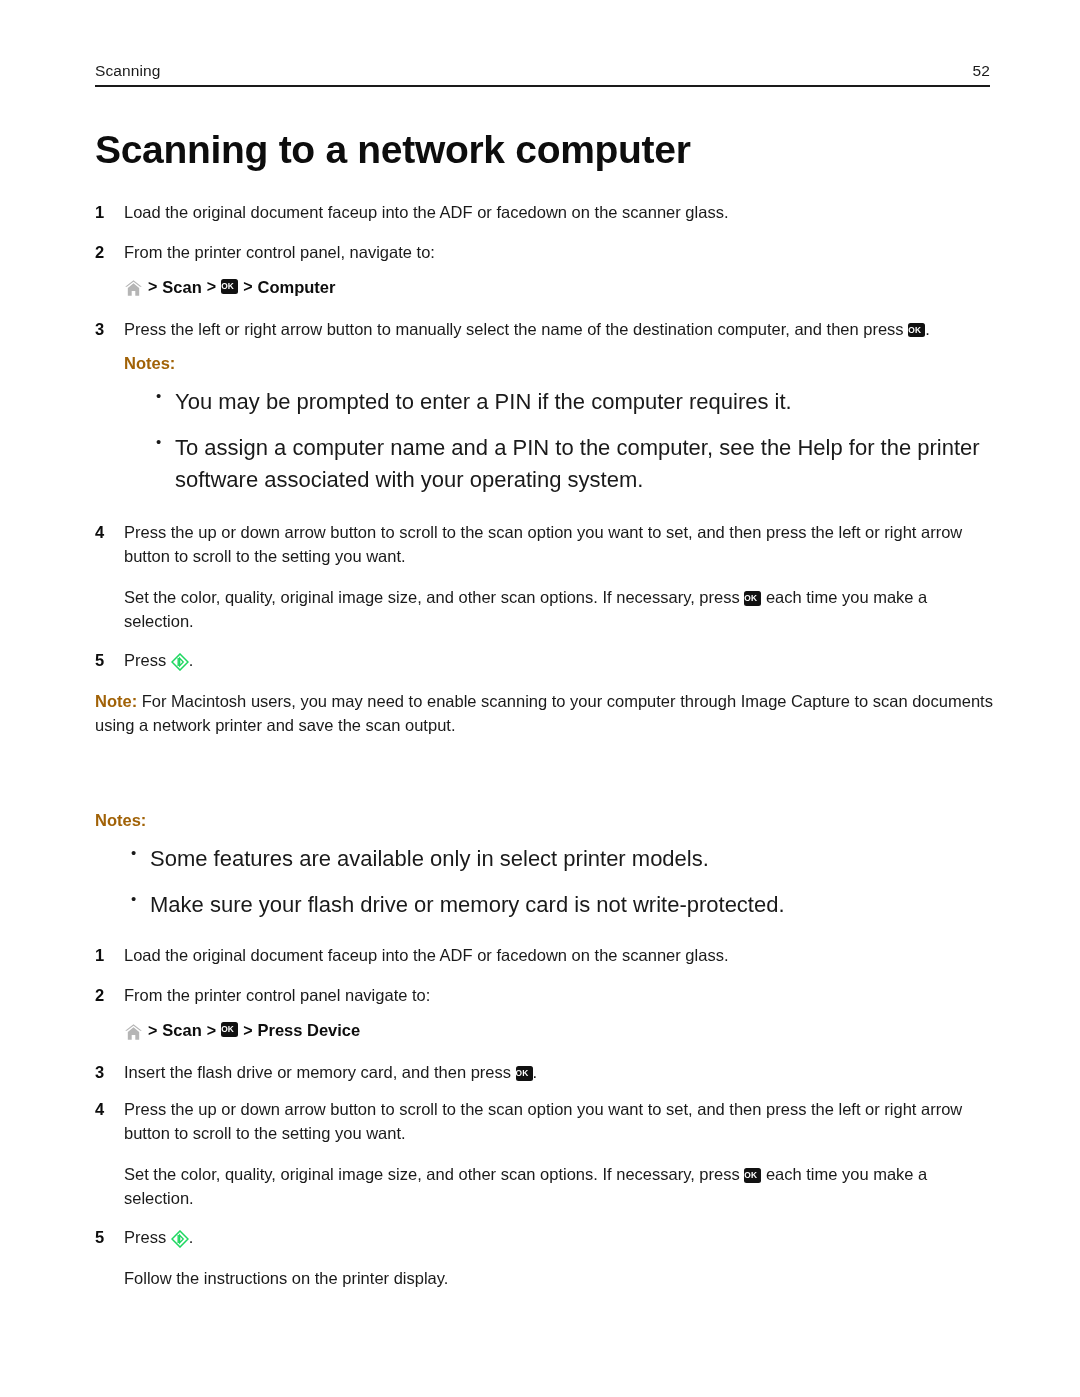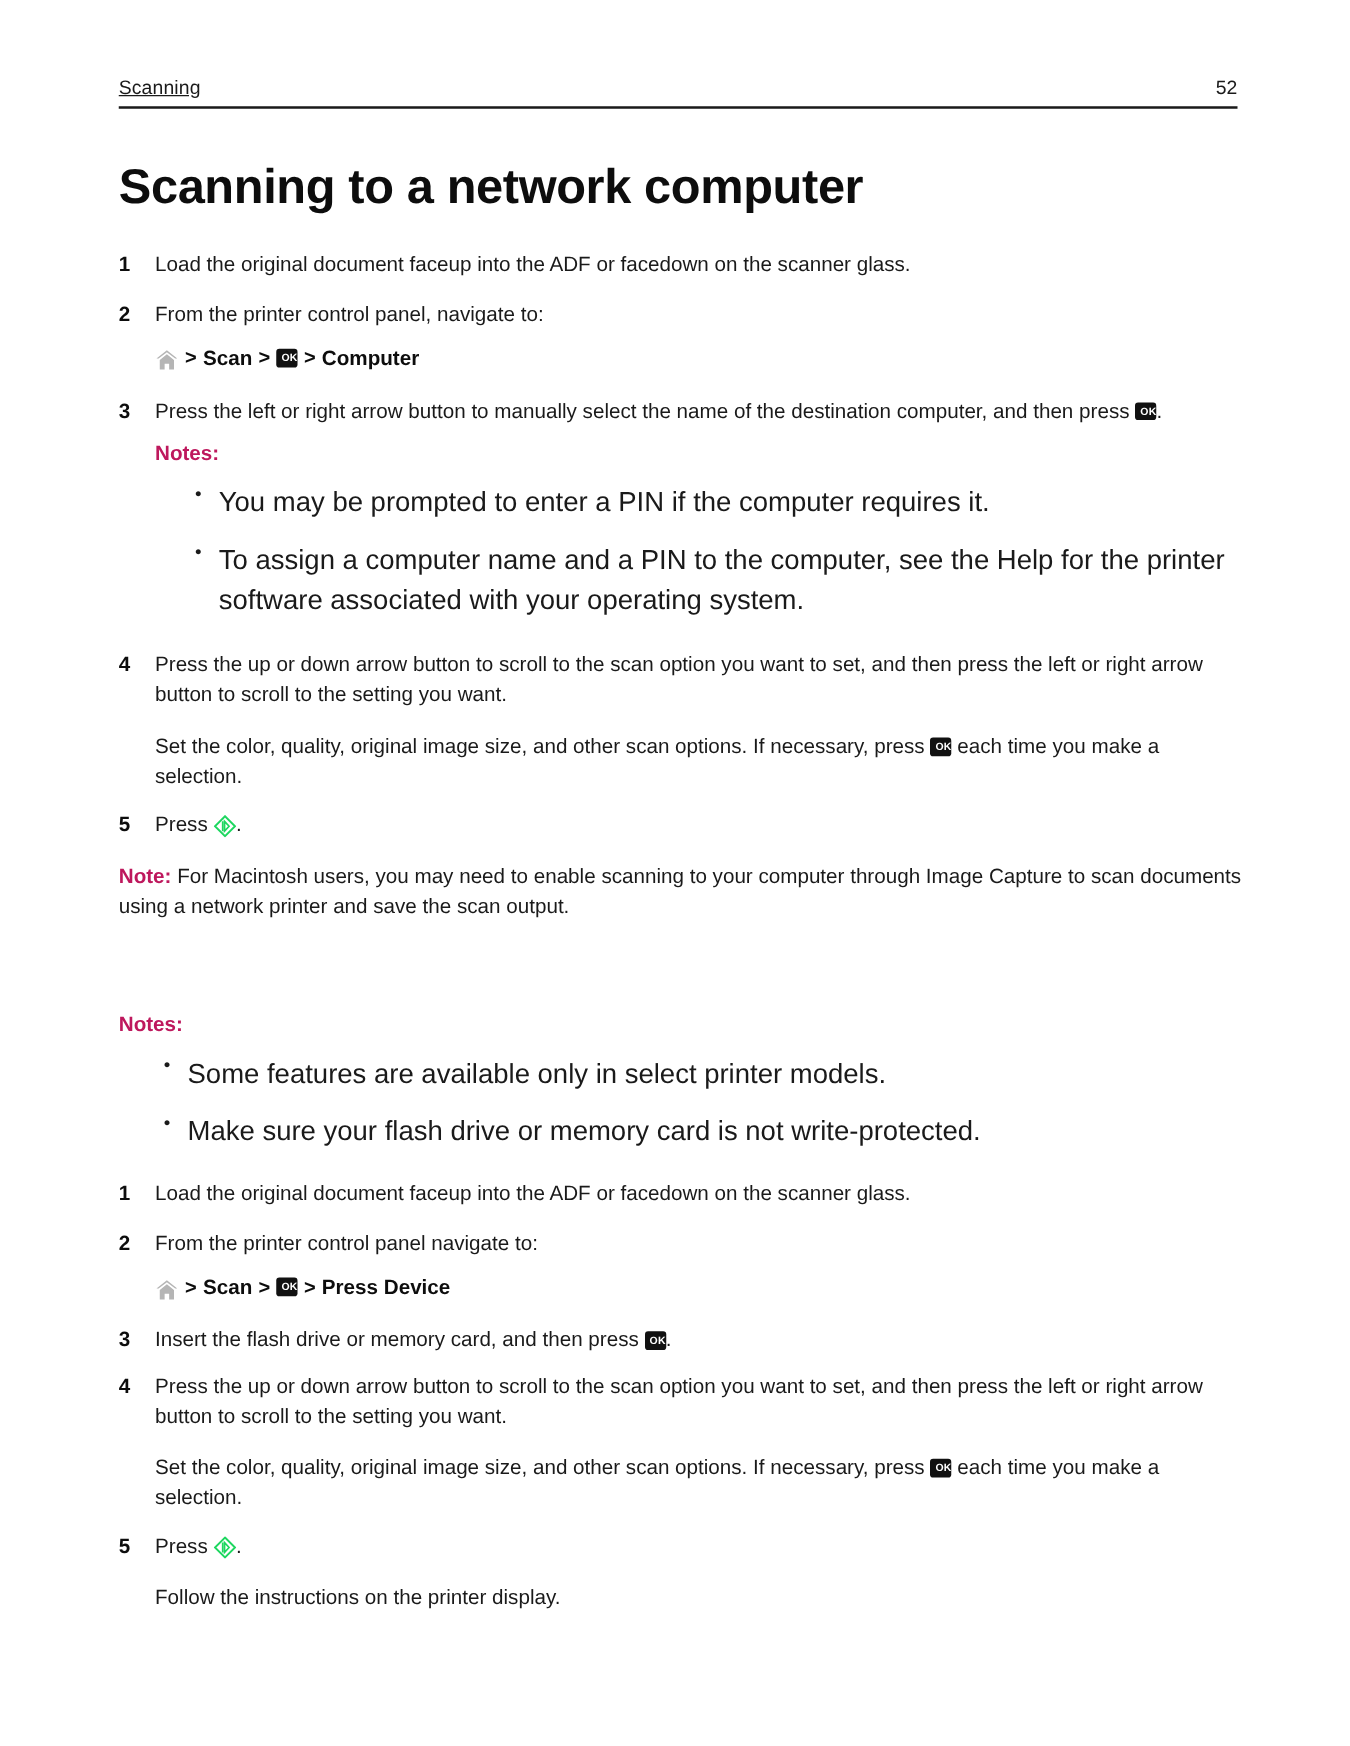--- a/index.html
+++ b/index.html
@@ -26,21 +26,21 @@
     top: 62px;
     width: 895px;
     display: flex;
     align-items: flex-end;
     justify-content: space-between;
     font-size: 15.5px;
     letter-spacing: 0.1px;
     padding-bottom: 5px;
     border-bottom: 2.2px solid #1a1a1a;
   }
-  .page-header .hdr-left { font-size: 15.5px; text-decoration: underline; }
+  .page-header .hdr-left { font-size: 15.5px; }
   .page-header .hdr-right { font-size: 15.5px; }
 
   
   .content {
     position: absolute;
     left: 95px;
     top: 128px;
     width: 900px;
   }
 
@@ -77,21 +77,21 @@
   .step-body p + p { margin-top: 17px; }
   .indent-note {
     margin-left: 35px;
     font-size: 16.5px;
     line-height: 1.46;
   }
 
   .notes-label {
     font-size: 16.5px;
     font-weight: bold;
-    color: #be185d;
+    color: #a16207;
   }
   .notes-label.indented { margin-left: 29px; }
 
   .flush-note {
     font-size: 16.5px;
     line-height: 1.46;
     margin: 0;
   }
 
   
@@ -143,21 +143,21 @@
   .icon-ok {
     display: inline-block;
     width: 17px;
     height: 14.5px;
     background: #111111;
     border-radius: 2.5px;
     color: #ffffff;
     font-size: 8.4px;
     font-weight: bold;
     line-height: 14.5px;
-    text-align: right;
+    text-align: left;
     letter-spacing: 0.2px;
     vertical-align: 1px;
     font-family: "Liberation Sans", sans-serif;
     position: relative;
     top: -1px;
   }
   .icon-start {
     display: inline-block;
     width: 18px;
     height: 18px;

